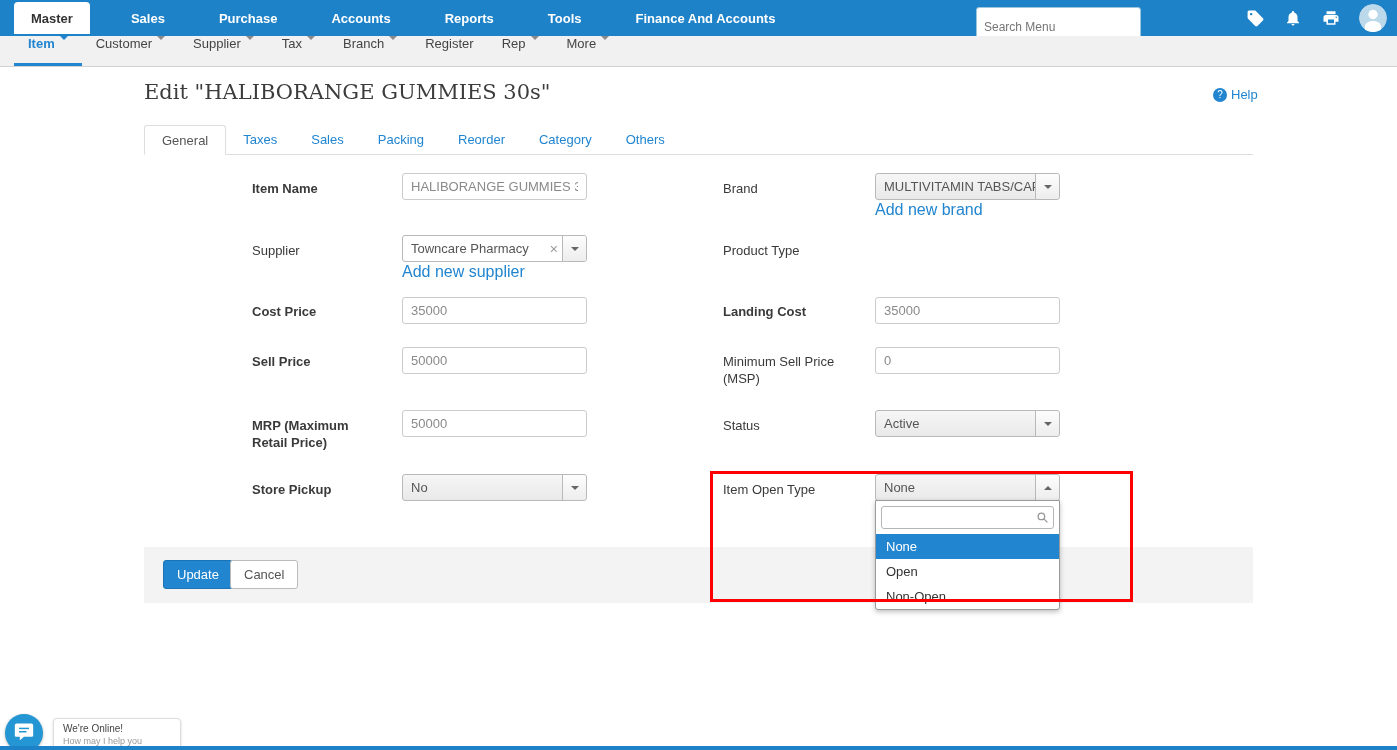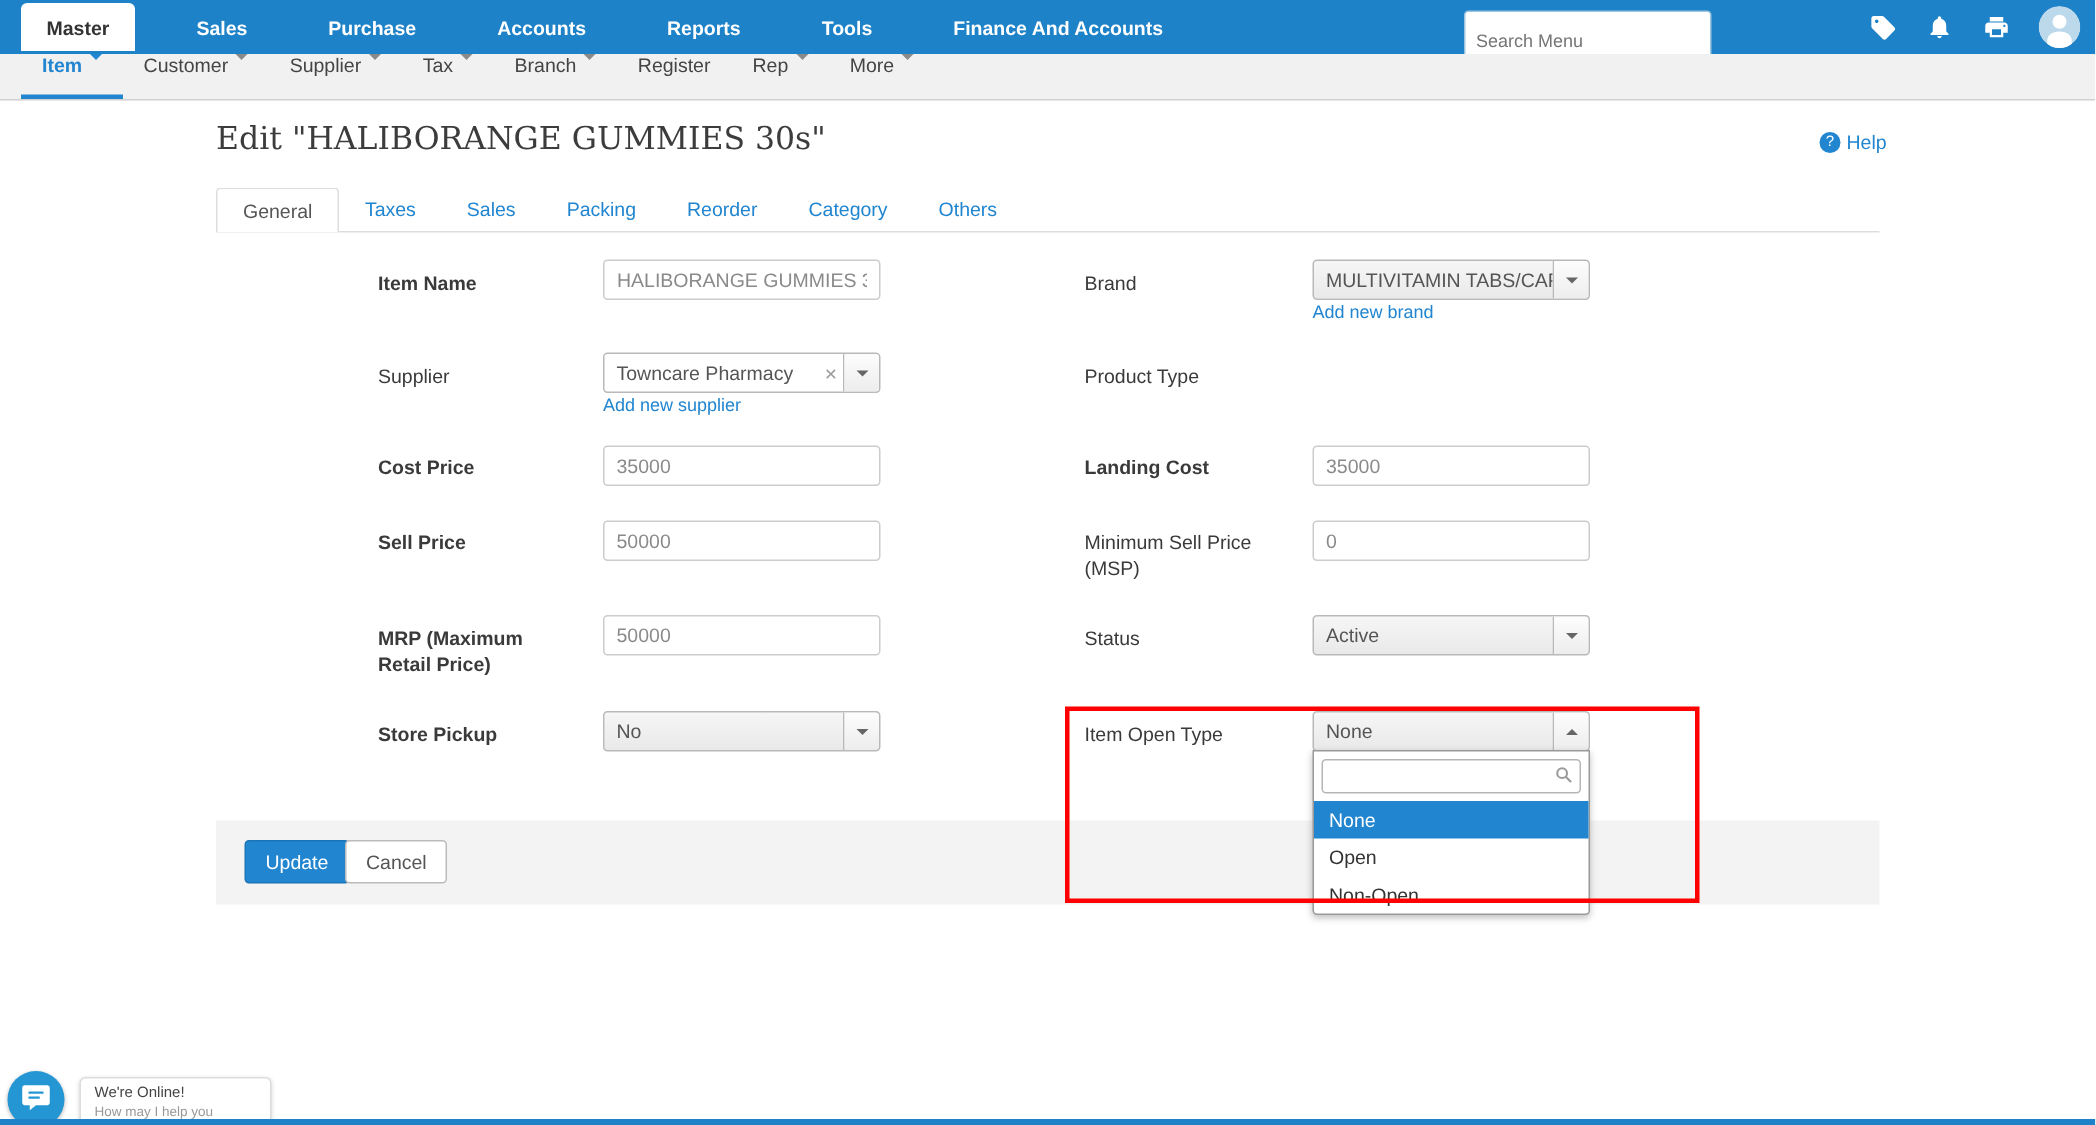--- a/index.html
+++ b/index.html
@@ -41,21 +41,21 @@
   .lbl { position:absolute; font-size:13px; color:#3a3a3a; width:120px; line-height:17px; }
   .lbl.b { font-weight:bold; }
   .txt { position:absolute; width:185px; height:27px; border:1px solid #ccc; border-radius:3px; padding:0 8px; font-size:13px; color:#8a8a8a; background:#fff; }
   .sel { position:absolute; width:185px; height:27px; border:1px solid #b9b9b9; border-radius:3px; background:linear-gradient(#f6f6f6,#e9e9e9);
     display:flex; align-items:center; font-size:13px; color:#555; cursor:pointer; }
   .sel.white { background:#fff; }
   .sel-text { flex:1; padding:0 8px; white-space:nowrap; overflow:hidden; }
   .sel-clear { color:#999; font-size:14px; padding:0 4px; cursor:pointer; }
   .sel-btn { width:24px; align-self:stretch; border-left:1px solid #b9b9b9; display:flex; align-items:center; justify-content:center;
     background:linear-gradient(#fdfdfd,#ededed); border-radius:0 3px 3px 0; }
-  .addlink { position:absolute; font-size:12px; color:#2185d0; cursor:pointer; }
+  .addlink { position:absolute; font-size:16px; color:#2185d0; cursor:pointer; }
 
   
   .dd-panel { position:absolute; left:875px; top:500px; width:185px; background:#fff; border:1px solid #9a9a9a;
     box-shadow:0 2px 5px rgba(0,0,0,.25); z-index:5; border-radius:0 0 3px 3px; }
   .dd-search-wrap { margin:5px; position:relative; }
   .dd-search { width:100%; height:23px; border:1px solid #b5b5b5; border-radius:3px; padding:0 22px 0 6px; font-size:12px; color:#555; }
   .dd-mag { position:absolute; right:5px; top:4px; }
   .dd-opt { font-size:13px; color:#333; padding:5px 10px; cursor:pointer; }
   .dd-opt.selected { background:#2185d0; color:#fff; }
 

